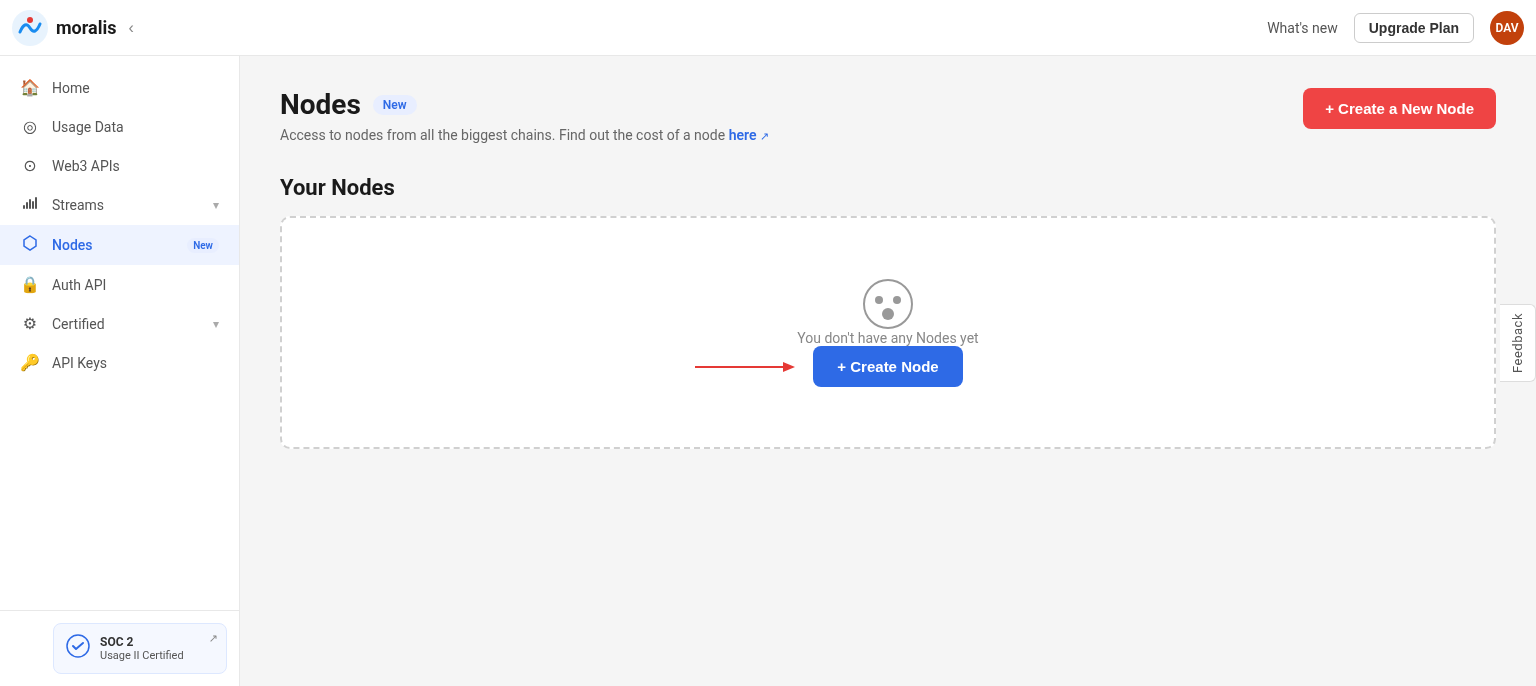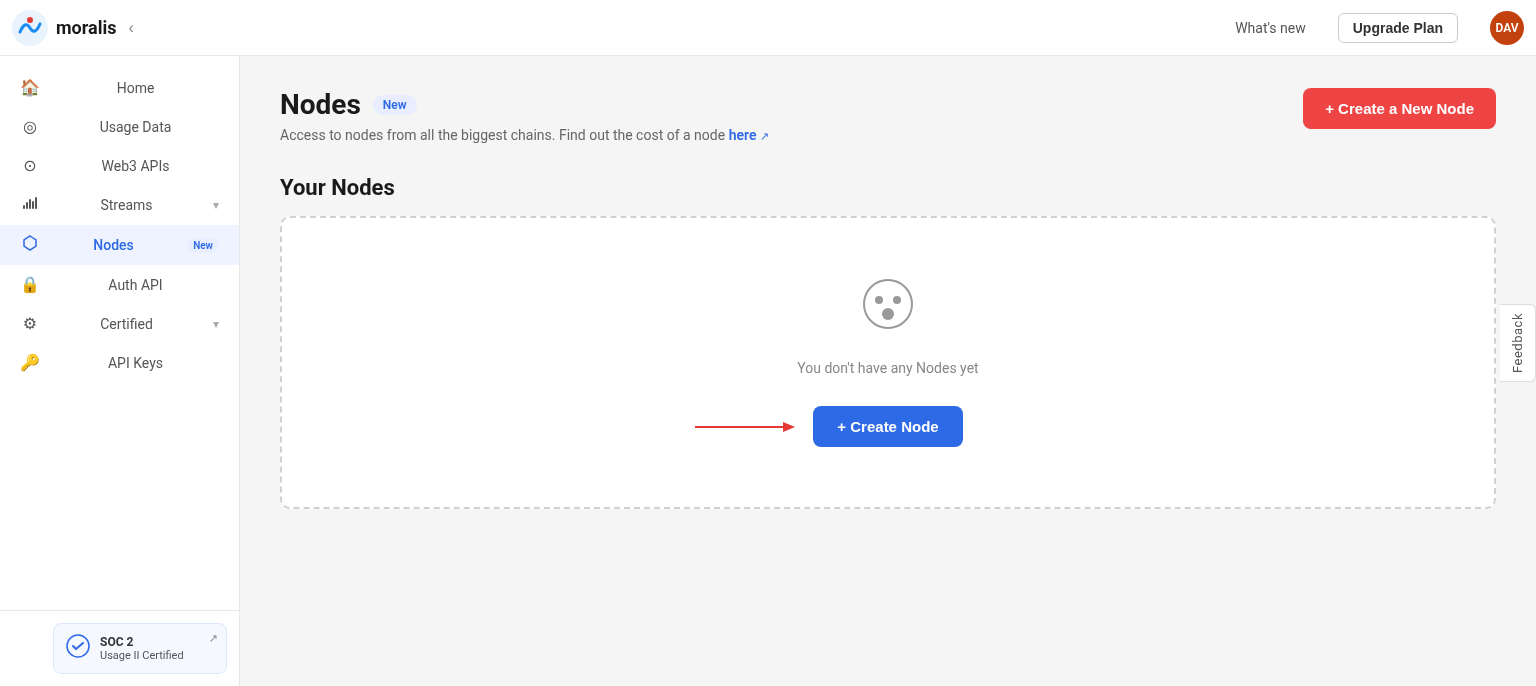--- a/index.html
+++ b/index.html
@@ -14,21 +14,21 @@
       align-items: center;
       justify-content: space-between;
       padding: 0 12px;
       position: fixed;
       top: 0; left: 0; right: 0;
       z-index: 100;
     }
     .topbar-left { display: flex; align-items: center; gap: 12px; }
     .logo { display: flex; align-items: center; gap: 8px; font-weight: 700; font-size: 18px; color: #1a1a1a; }
     .logo-icon { width: 36px; height: 36px; }
-    .topbar-right { display: flex; align-items: center; gap: 32px; justify-content: flex-end; }
+    .topbar-right { display: flex; align-items: center; gap: 16px; justify-content: flex-end; }
     .whats-new { color: #555; font-size: 14px; cursor: pointer; }
     .upgrade-btn {
       border: 1px solid #ccc;
       background: #fff;
       padding: 6px 14px;
       border-radius: 6px;
       font-size: 14px;
       cursor: pointer;
       color: #333;
       font-weight: bold;
@@ -68,21 +68,21 @@
       padding: 10px 20px;
       cursor: pointer;
       color: #555;
       font-size: 14px;
       border-radius: 0;
       transition: background 0.15s;
       position: relative;
     }
     .sidebar-item.active { background: #eef3ff; color: #2e6ae6; font-weight: 500; }
     .sidebar-item .icon { font-size: 16px; width: 20px; text-align: center; flex-shrink: 0; }
-    .sidebar-item .label { flex: 1; text-align: center; }
+    .sidebar-item .label { flex: 1; }
     .sidebar-item .chevron { font-size: 12px; color: #aaa; }
     .new-badge {
       background: #e8eeff;
       color: #2e6ae6;
       font-size: 10px;
       font-weight: 600;
       padding: 2px 6px;
       border-radius: 10px;
     }
     .sidebar-footer {
@@ -169,21 +169,21 @@
     }
 
     .empty-nodes-box {
       background: #fff;
       border: 2px dashed #d0d0d0;
       border-radius: 10px;
       padding: 60px 20px;
       display: flex;
       flex-direction: column;
       align-items: center;
-      gap: 30px;
+      gap: 0;
     }
     .empty-text {
       font-size: 14px;
       color: #888;
     }
     .create-node-main-btn {
       background: #2e6ae6;
       color: #fff;
       border: none;
       padding: 12px 24px;

